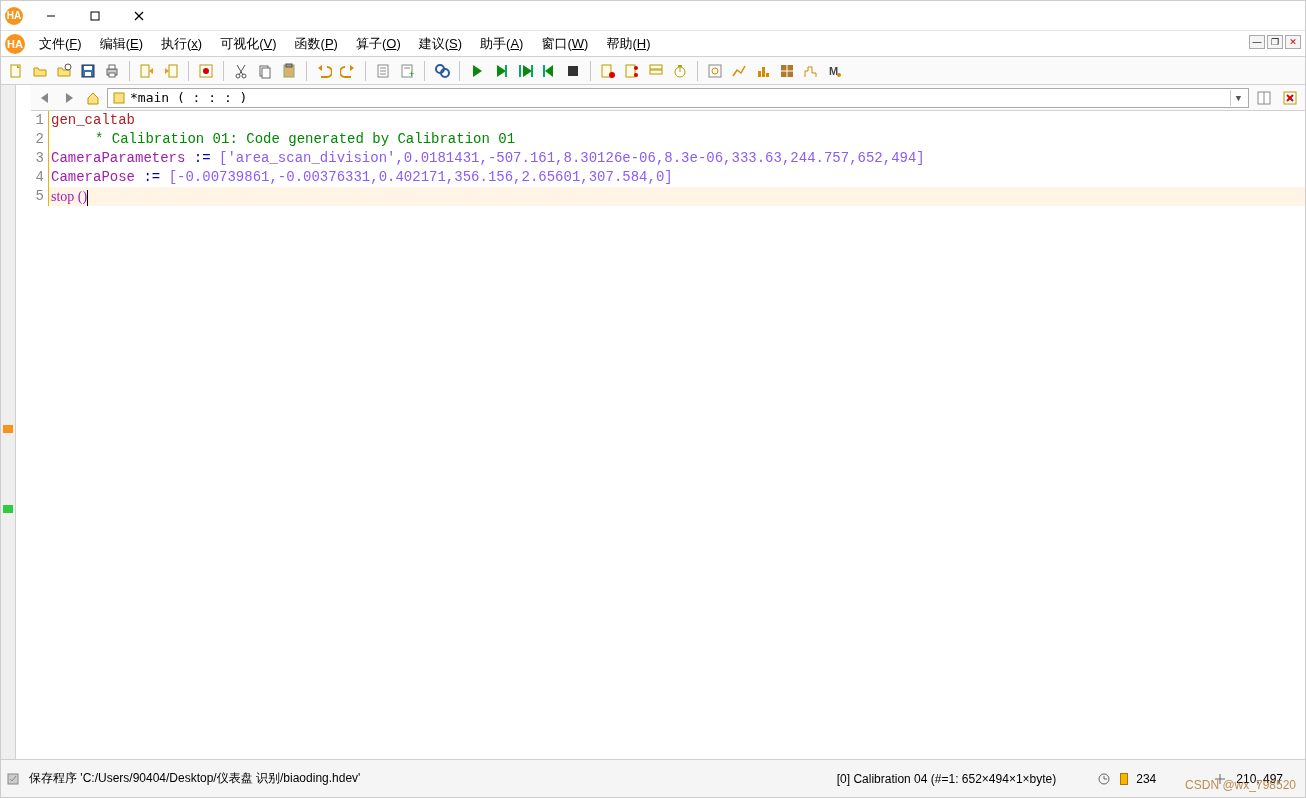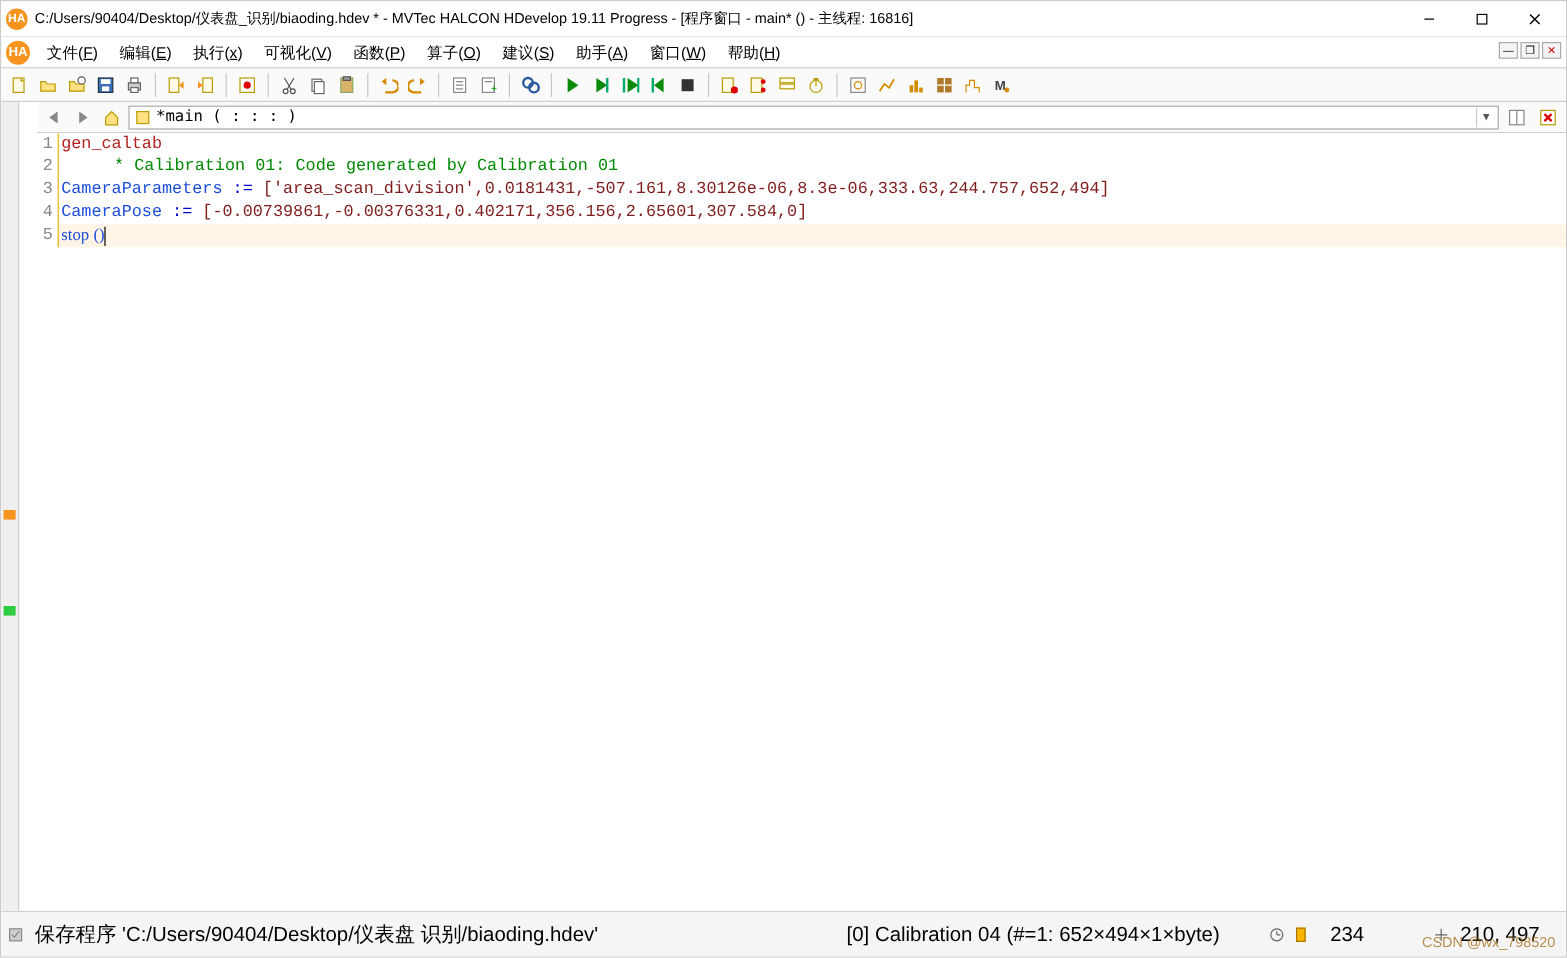--- a/index.html
+++ b/index.html
@@ -217,63 +217,62 @@
     position: relative;
   }
   .line-text {
     flex: 1;
     padding-left: 2px;
     border-left: 1px solid #eab308;
   }
   .line-text.hl { background: #fff4e6; font-family: Liberation Serif, serif; }
   .tok-func { color: #b22222; }
   .tok-comment { color: #008800; margin-left: 44px; }
-  .tok-var { color: #1d4ed8; }
-  .tok-num { color: #7f1d1d; }
+  .tok-var { color: #a21caf; }
+  .tok-num { color: #8b5cf6; }
   .tok-op { color: #0000cc; }
   .cursor {
     display: inline-block;
     width: 1px;
     height: 16px;
     background: #000;
     vertical-align: middle;
   }
   .statusbar {
     height: 38px;
     border-top: 1px solid #d0d0d0;
     background: #f5f5f5;
     display: flex;
     align-items: center;
     padding: 16px 4px;
-    font-size: 17px;
+    font-size: 12px;
     gap: 8px;
   }
   .statusbar .status-icon {
     width: 16px; height: 16px;
     display:flex;align-items:center;justify-content:center;
   }
   .statusbar .flex1 { flex: 1; }
   .statusbar .mem-bar {
     display: flex;
     align-items: center;
-    gap: 20px;
+    gap: 8px;
   }
   .statusbar .mem-bar .bar {
     width: 8px; height: 12px;
     background: #f7b500;
     border: 1px solid #aa7700;
   }
   svg { display: block; }
 </style>
 </head>
 <body>
 
 <div class="titlebar">
   <div class="app-icon">HA</div>
-  <div class="title">C:/Users/90404/Desktop/仪表盘_识别/biaoding.hdev * - MVTec HALCON HDevelop 19.11 Progress - [程序窗口 - main* () - 主线程: 16816]</div>
   <div class="win-controls">
     <div class="win-btn">
       <svg width="10" height="10">
           <line x1="1" y1="5" x2="9" y2="5" stroke="#000" stroke-width="1"></line>
         </svg>
     </div>
     <div class="win-btn">
       <svg width="10" height="10">
           <rect x="1" y="1" width="8" height="8" fill="none" stroke="#000" stroke-width="1"></rect>
         </svg>

